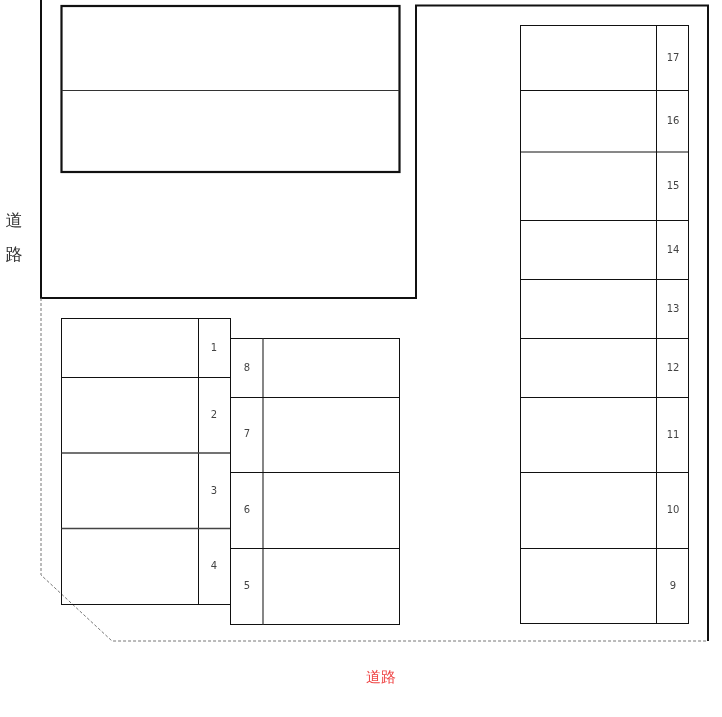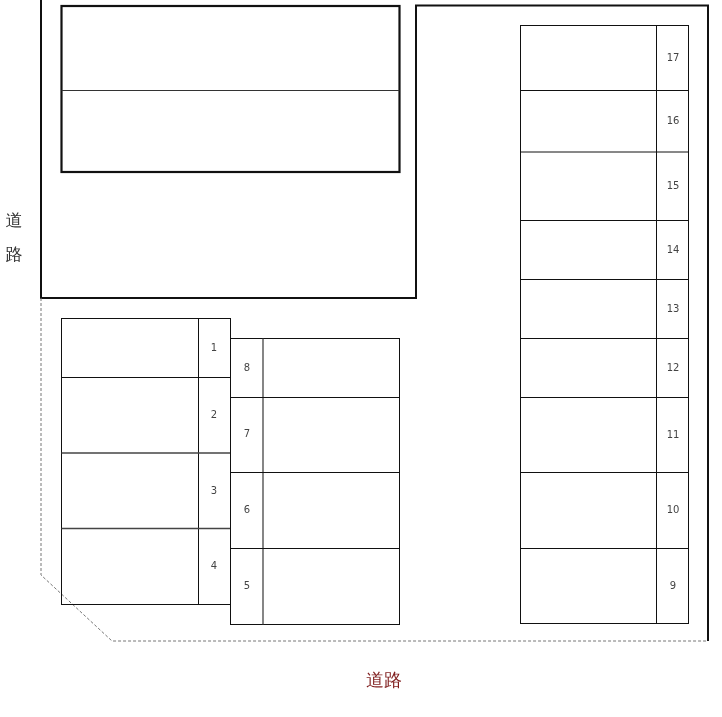--- a/index.html
+++ b/index.html
@@ -2,21 +2,21 @@
 <html><head>
 <meta charset="utf-8">
 <style>
   html, body { margin: 0; padding: 0; background: #ffffff; }
   body { width: 722px; height: 717px; position: relative; overflow: hidden;
          font-family: "DejaVu Sans", sans-serif; }
   #canvas { position: absolute; left: 0; top: 0; width: 722px; height: 717px; }
   .road-label-v { position: absolute; left: 3px; top: 203px; width: 22px;
                   font-size: 17px; line-height: 34px; color: #333; text-align: center; }
   .road-label-h { position: absolute; left: 366px; top: 668px;
-                  font-size: 18px; color: #7f1d1d; letter-spacing: 0px; }
+                  font-size: 15px; color: #ef4444; letter-spacing: 0px; }
   .stall-num { font-size: 10px; fill: #444; font-family: "DejaVu Sans", sans-serif; }
 </style>
 </head>
 <body>
 
 <div id="canvas">
   <svg width="722" height="717" viewBox="0 0 722 717" xmlns="http://www.w3.org/2000/svg">
 
     <g>
       <polyline points="41,0 41,298 416,298 416,5.5 708,5.5 708,641" fill="none" stroke="#111" stroke-width="2"></polyline>

